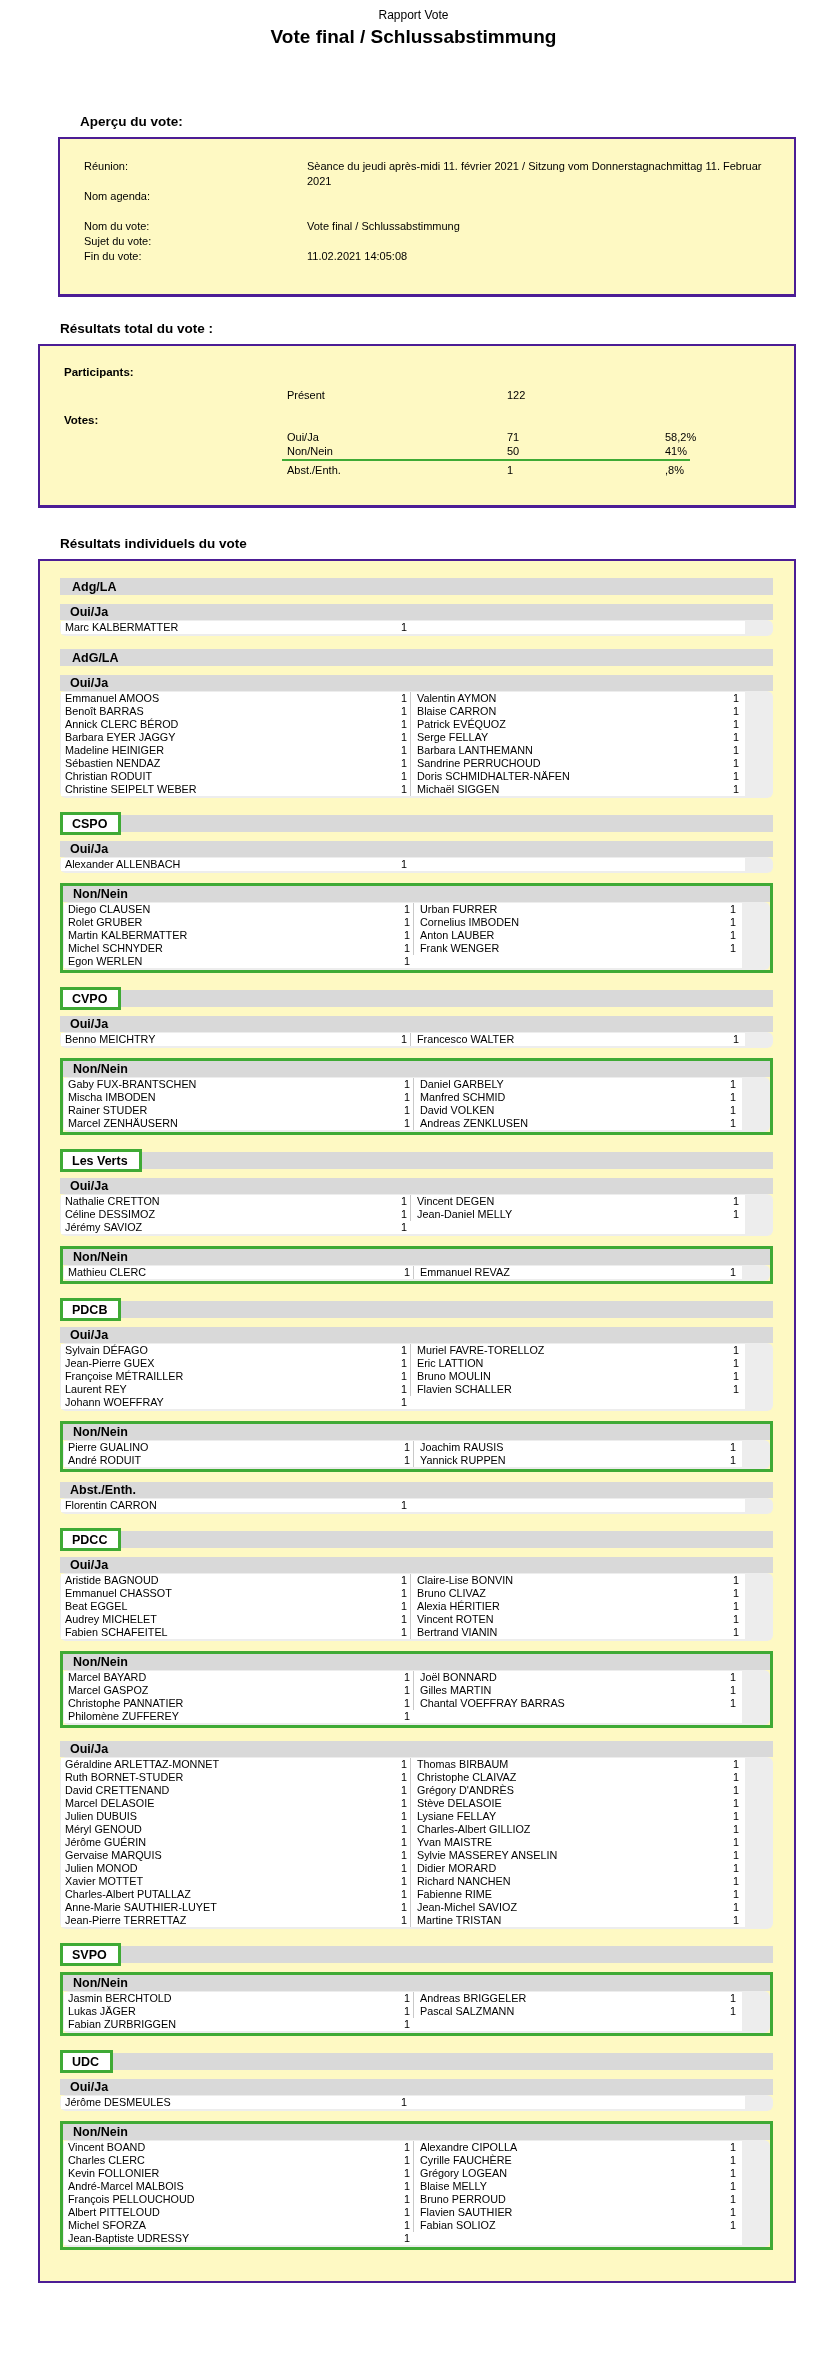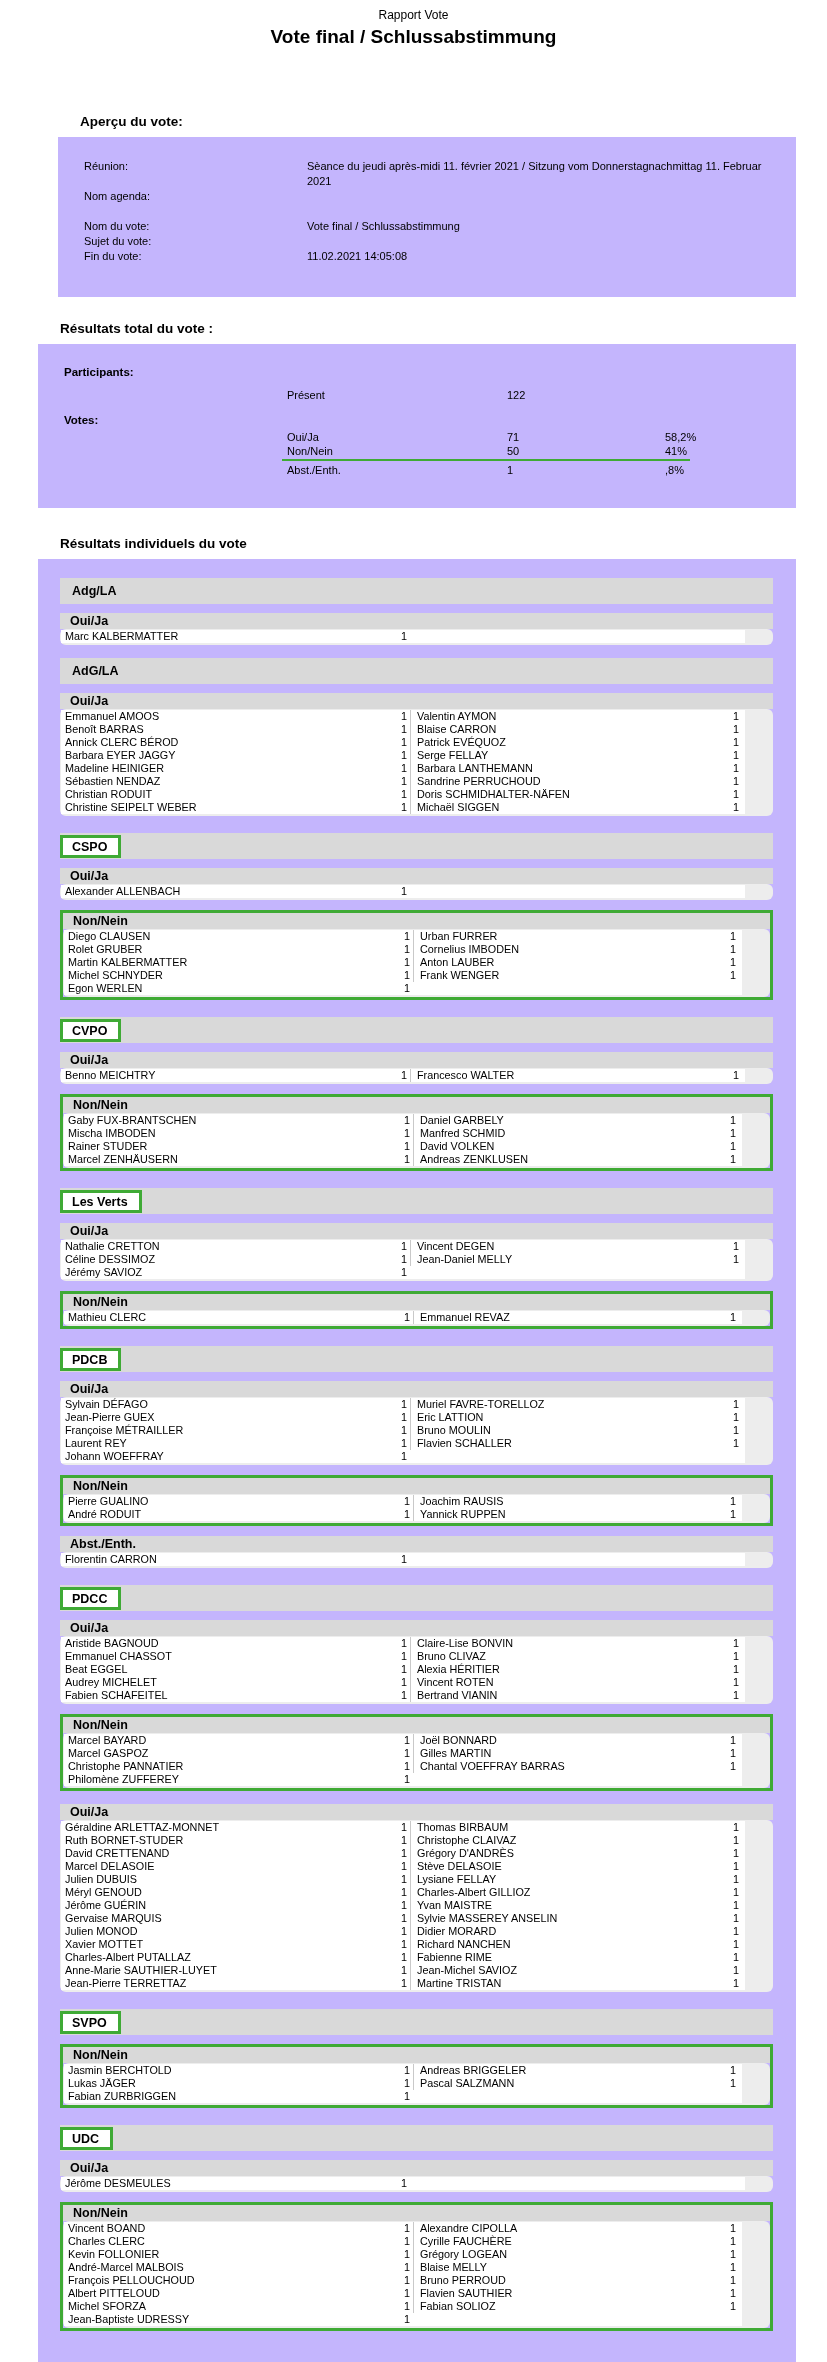--- a/index.html
+++ b/index.html
@@ -14,21 +14,21 @@
     font-family:"Liberation Sans", sans-serif;
     position:relative;overflow:hidden;
   }
   .report-label{ text-align:center; font-size:12px; padding-top:8px; }
   .report-title{ text-align:center; font-size:19px; font-weight:bold; margin-top:4px; }
 
   .section{ margin-left:38px; margin-right:31px; }
   .section-heading{ font-weight:bold; font-size:13.5px; margin-left:22px; margin-bottom:8px; }
 
   .sec-overview{ margin-top:66px;padding-left:20px; }
-  .box{ border:2px solid #c4b5fd; background:#c4b5fd; }
+  .box{ border:2px solid #4c1d95; background:#fef9c3; }
   .box-overview{ border-bottom-width:3px; padding:20px 14px 30px 24px; }
   .field-row{ display:flex; font-size:11px; line-height:15px; }
   .field-row.gap{ margin-top:15px; }
   .field-label{ width:223px; flex:0 0 223px; }
   .field-value{ flex:1; }
 
   .sec-totals{ margin-top:24px; }
   .box-totals{ border-bottom-width:3px; padding:20px 14px 20px 24px; }
   .bold-label{ font-weight:bold; font-size:11.5px; }
   .t-row{ display:flex; font-size:11px; line-height:14px; margin-left:223px; }
@@ -36,21 +36,21 @@
   .t-row .t-count{ width:158px; flex:0 0 158px; }
   .present-row{ margin:10px 0 12px 223px; }
   .votes-block{ margin-top:4px; }
   .green-sep{ border-top:2px solid var(--green); width:408px; margin:1px 0 2px 218px; }
   .totals-bottom-pad{ height:8px; }
 
   .sec-individual{ margin-top:28px; }
   .box-individual{ padding:17px 21px 18px 20px; }
 
   .party-section{ margin-bottom:13px; }
-  .party-bar{ background:var(--bar); height:26px; display:flex; align-items:center;
+  .party-bar{ background:var(--bar); height:17px; display:flex; align-items:center;
               padding-left:12px; margin-bottom:9px; }
   .party-section.boxed{ padding-top:4px; }
   .party-label{ font-weight:bold; font-size:12.5px; white-space:nowrap; }
   .party-label.boxed{ background:#fff; border:3px solid var(--green);
                       padding:2px 11px 1px 9px; margin-left:-12px; position:relative; z-index:1; }
 
   .vote-group{ margin-bottom:10px; }
   .vote-group.highlight{ border:3px solid var(--green); }
   .group-bar{ background:var(--bar); height:16px; display:flex; align-items:center;
               padding-left:10px; font-weight:bold; font-size:12.5px; }

